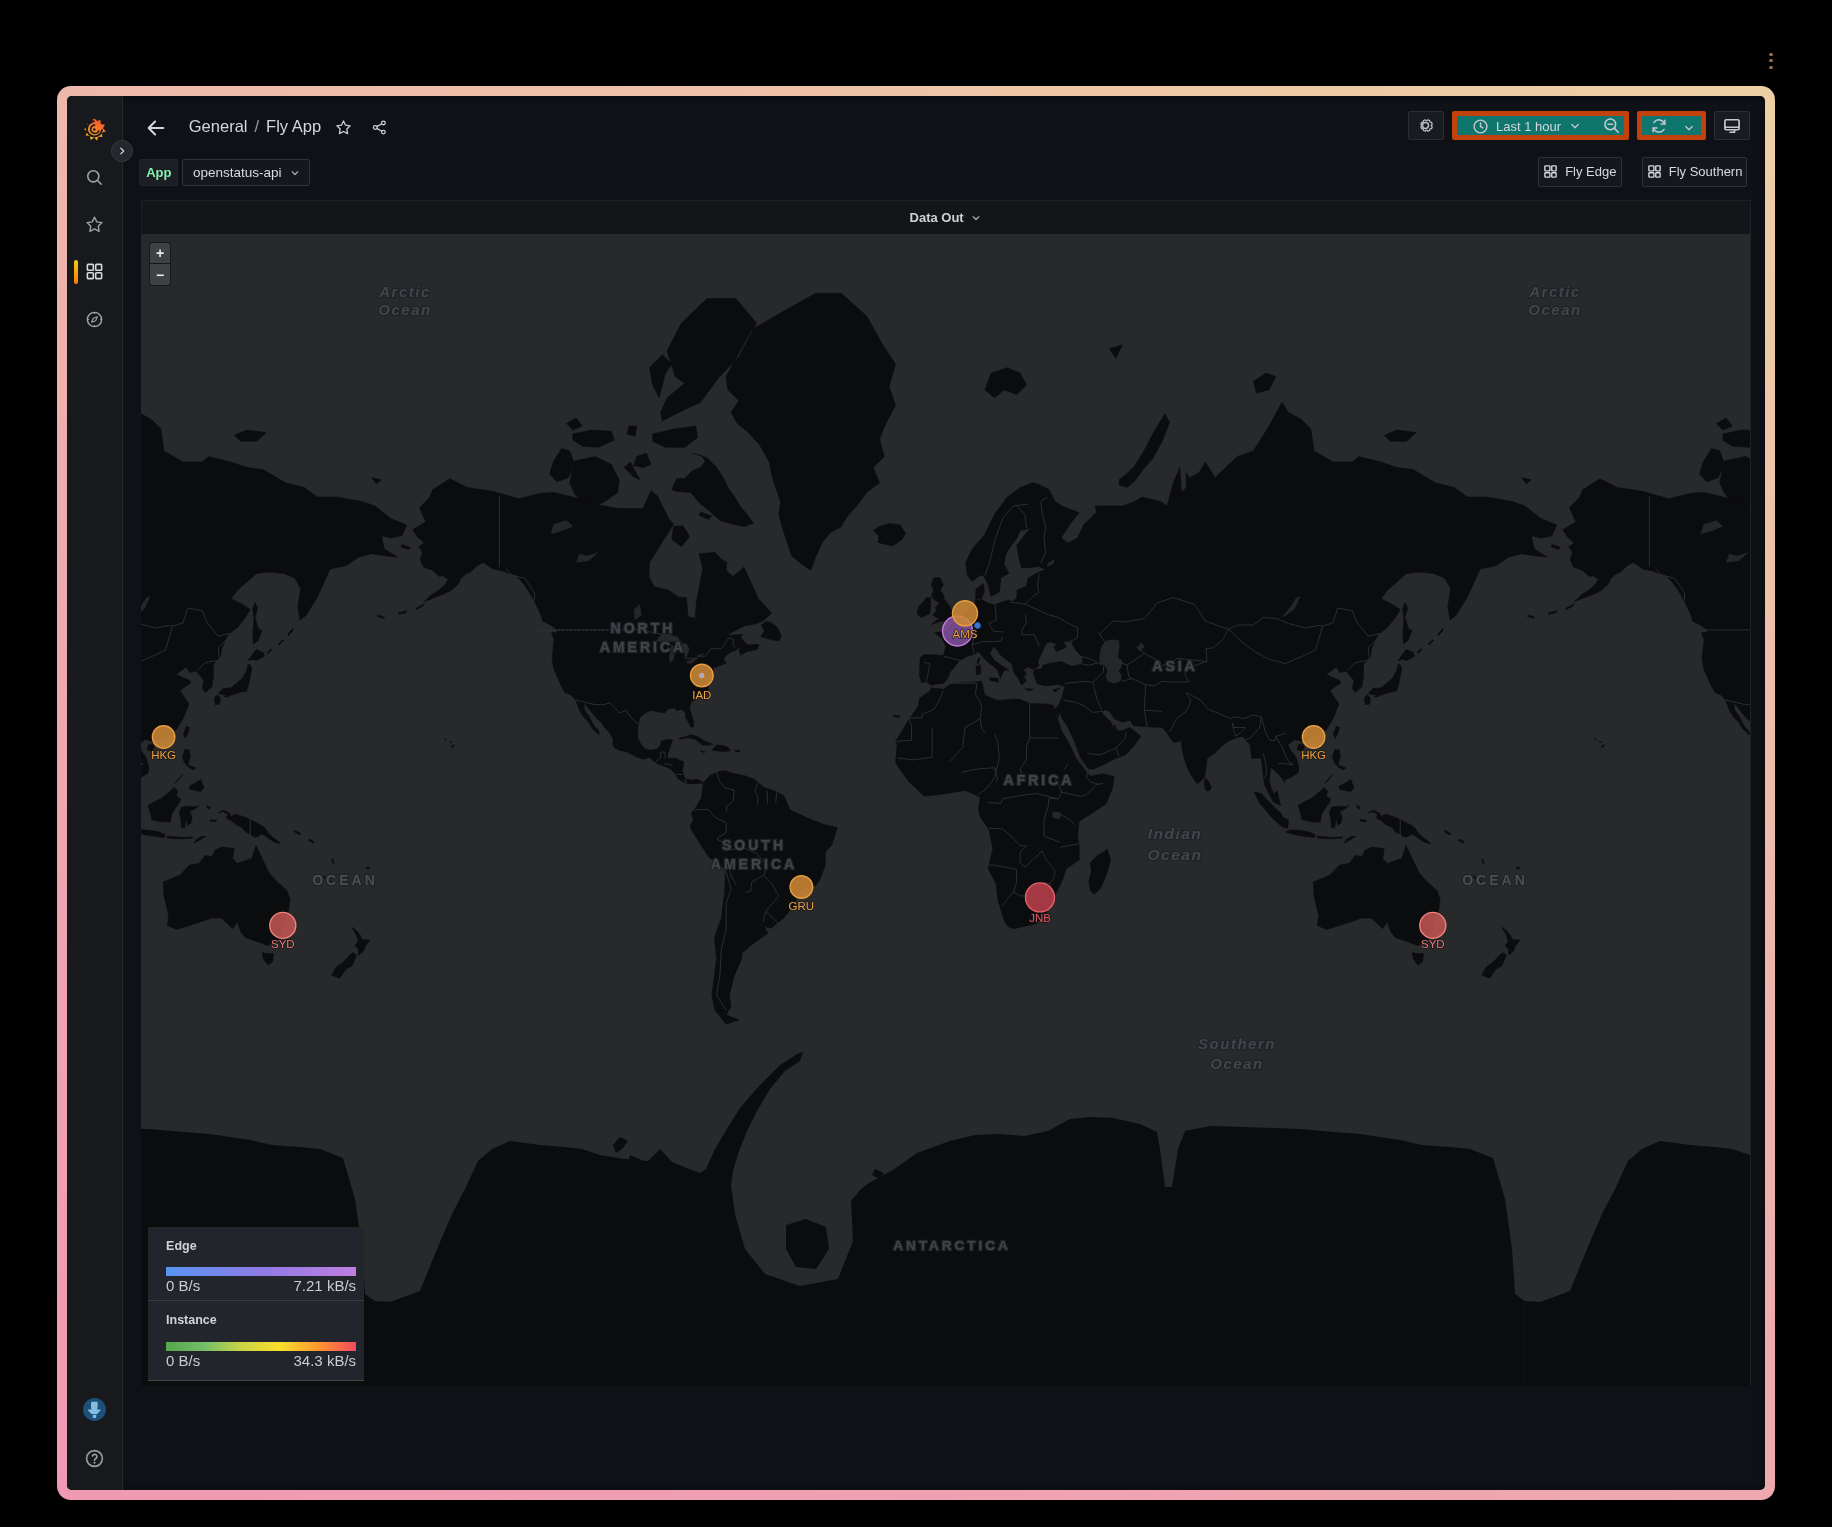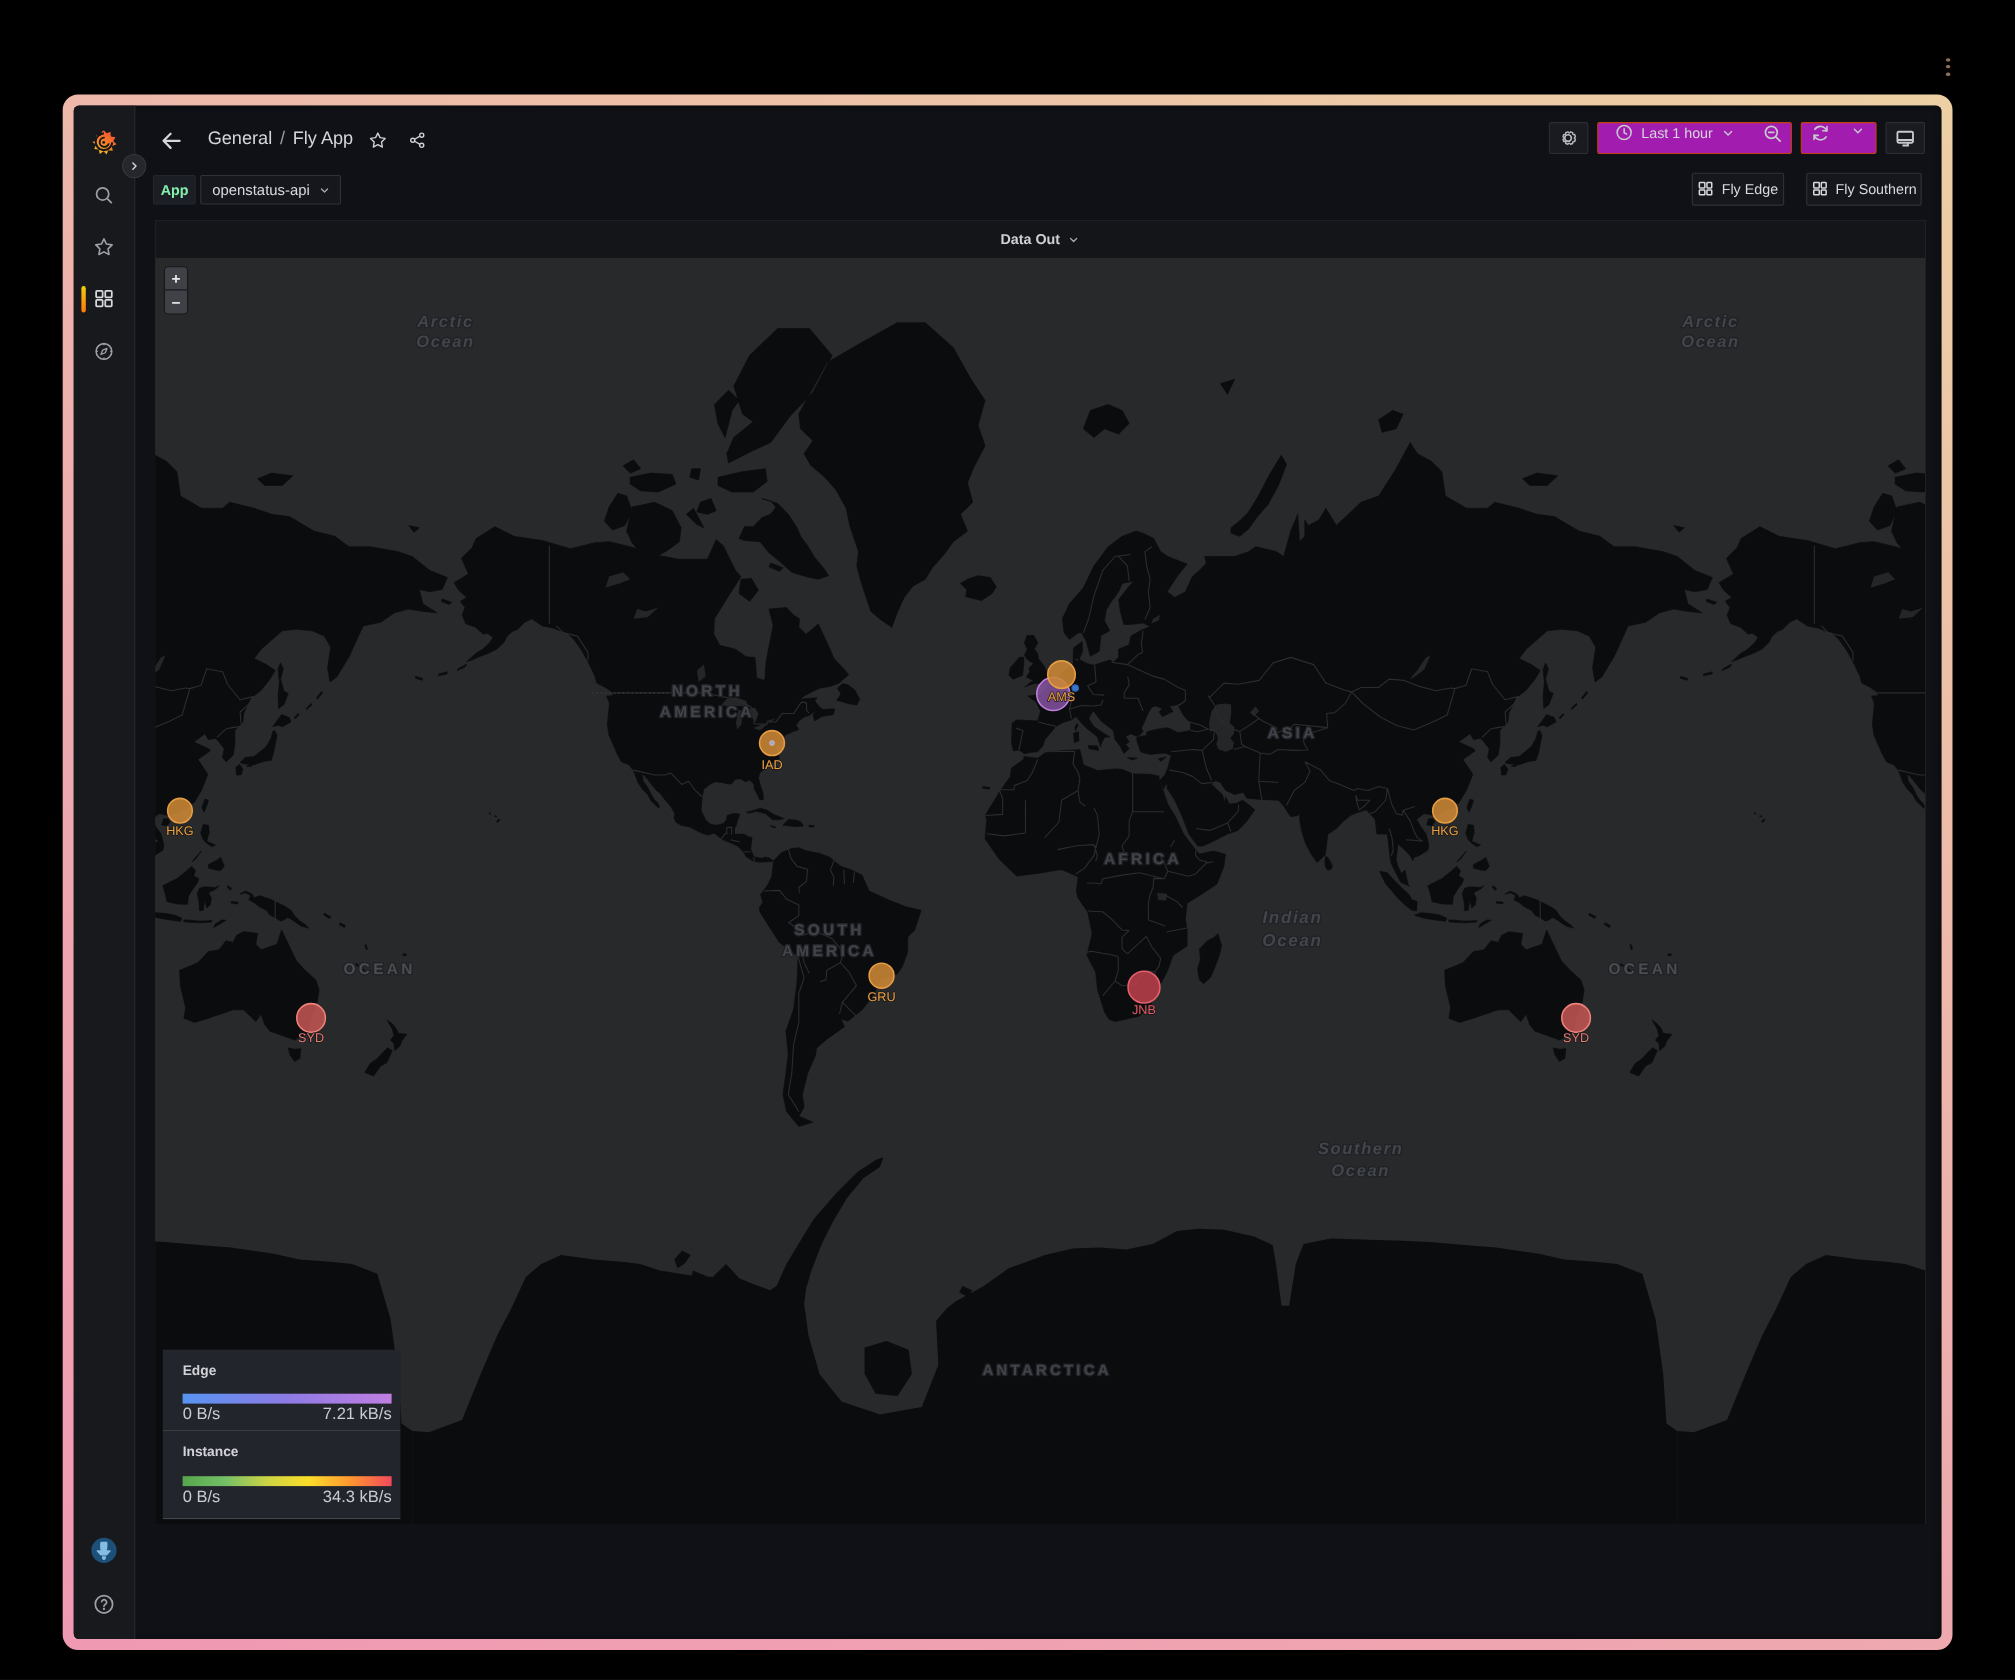--- a/index.html
+++ b/index.html
@@ -4,21 +4,21 @@
 body{background:#000;width:1832px;height:1527px;font-family:"Liberation Sans",sans-serif;position:relative;overflow:hidden}
 .win{position:absolute;left:56.7px;top:37.8px;width:1718.6px;height:1413.9px;border-radius:14px;
  background:linear-gradient(25deg,#f099b3 0%,#eeacae 45%,#edd0a4 100%);margin-top:48px;}
 .wc{position:absolute;left:10.3px;top:10.2px;width:1698px;height:1393.9px;border-radius:5px;background:#0f1116;overflow:hidden;box-shadow:inset 0 0 6px rgba(0,0,0,.55)}
 .dot{position:absolute;width:3.4px;height:3.4px;border-radius:50%;background:#8d7057}
 .sb{position:absolute;left:0;top:0;width:56px;height:100%;background:#17191d;border-right:1px solid #26282c}
 .sbi{position:absolute;left:0;width:56px;display:flex;justify-content:center;color:#9da0a6}
 .expand{position:absolute;left:44px;top:44px;width:22px;height:22px;border-radius:50%;background:#25272c;border:1px solid #35373c;color:#d8d9dd;display:flex;align-items:center;justify-content:center;z-index:5}
 .abar{position:absolute;left:6.7px;top:164px;width:4.5px;height:24px;border-radius:2px;background:linear-gradient(180deg,#f2cc0c,#ff780a)}
 .btn{position:absolute;background:#191b20;border:1px solid #2c2e34;border-radius:2px;display:flex;align-items:center;justify-content:center;color:#c7c9cf}
-.grp{position:absolute;background:#a21caf;border:1px solid #c2410c;border-radius:2px;display:flex;align-items:flex-start;color:#d5d7dc}
+.grp{position:absolute;background:#0f766e;border:5px solid #c2410c;border-radius:2px;display:flex;align-items:flex-end;color:#d5d7dc}
 .gseg{display:flex;align-items:center;justify-content:center}
 .gdiv{width:1px;background:#2c2e34}
 .title{position:absolute;left:121.8px;top:19px;height:24px;display:flex;align-items:center;font-size:16.5px;color:#d5d6db;font-weight:500}
 .chip{position:absolute;left:72.2px;top:63.5px;width:39.3px;height:27px;background:#1b1e25;border:1px solid #24262c;border-radius:2px;display:flex;align-items:center;justify-content:center;font-size:13px;font-weight:600;color:#86efac}
 .dd{position:absolute;left:115px;top:63.5px;width:128px;height:27px;background:#15171c;border:1px solid #2f3238;border-radius:2px;display:flex;align-items:center;justify-content:space-between;padding:0 8px 0 10px;font-size:13.5px;color:#dadbe0}
 .flybtn{position:absolute;top:61.1px;height:29.6px;background:#15171c;border:1px solid #303238;border-radius:2px;display:flex;align-items:center;justify-content:center;gap:7px;font-size:13px;font-weight:400;color:#d7d9de}
 .panel{position:absolute;left:73.7px;top:104.1px;width:1609.9px;height:1185.4px;background:#141519;border:1px solid #1e2025}
 .ph{position:absolute;left:0;top:0;width:100%;height:32.9px;display:flex;align-items:center;justify-content:center;gap:6px;font-size:13px;font-weight:700;color:#cfd0d6}
 .map{position:absolute;left:-0.7px;top:32.9px;width:1609px;height:1152px;overflow:hidden}
 .zoombox{position:absolute;left:8px;top:8px;width:22px;border-radius:4px;background:#17181c;padding:1px;z-index:4}

